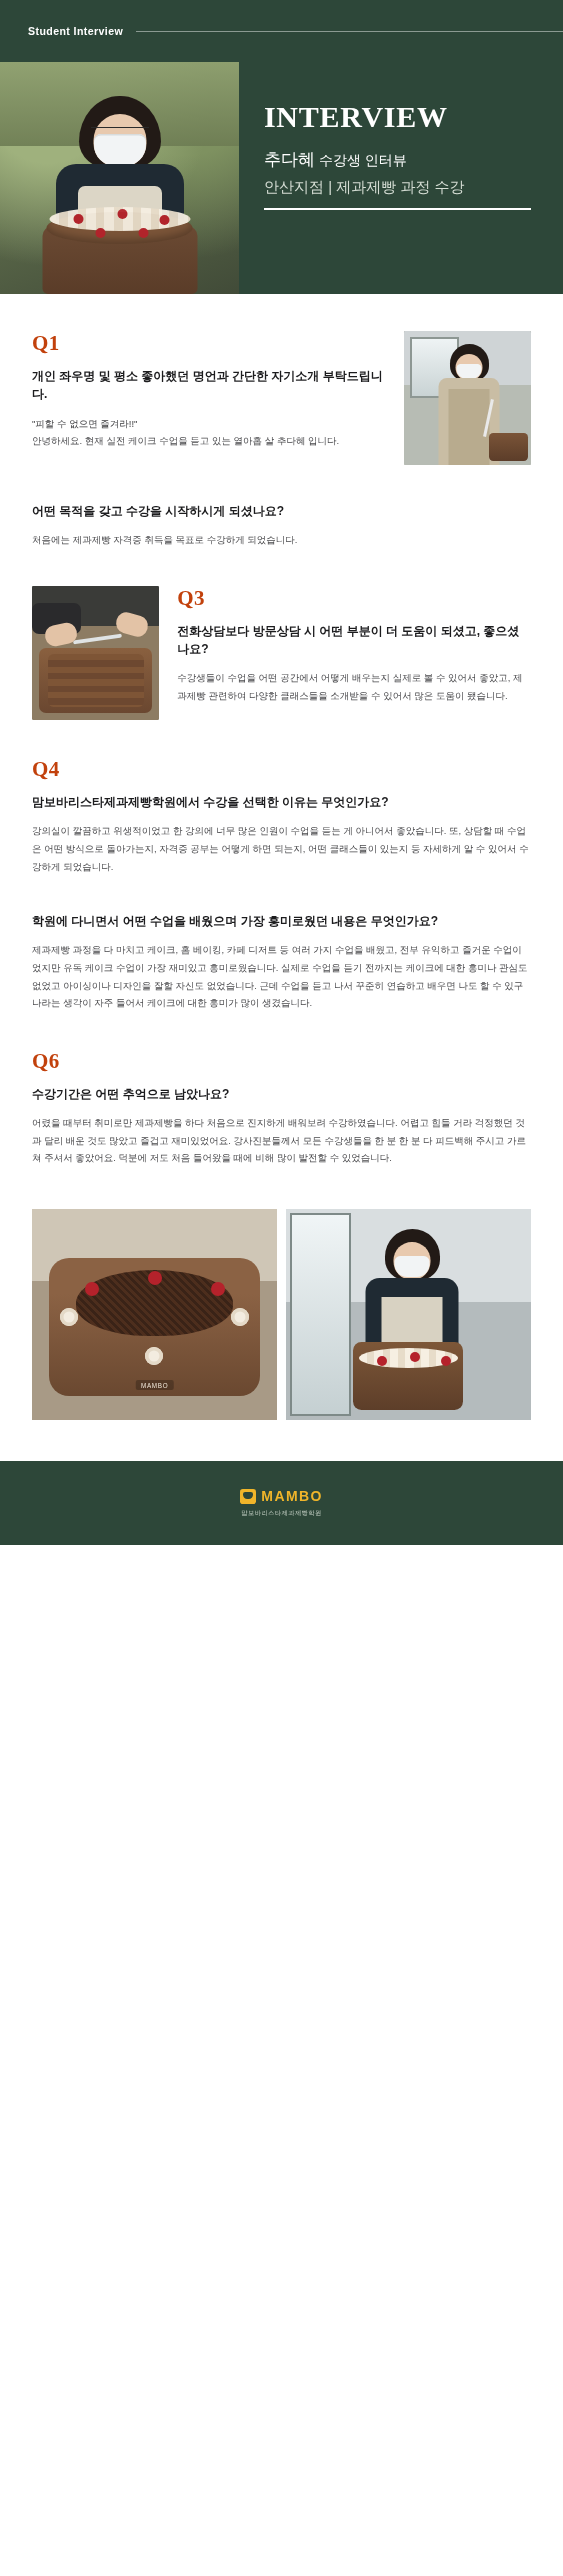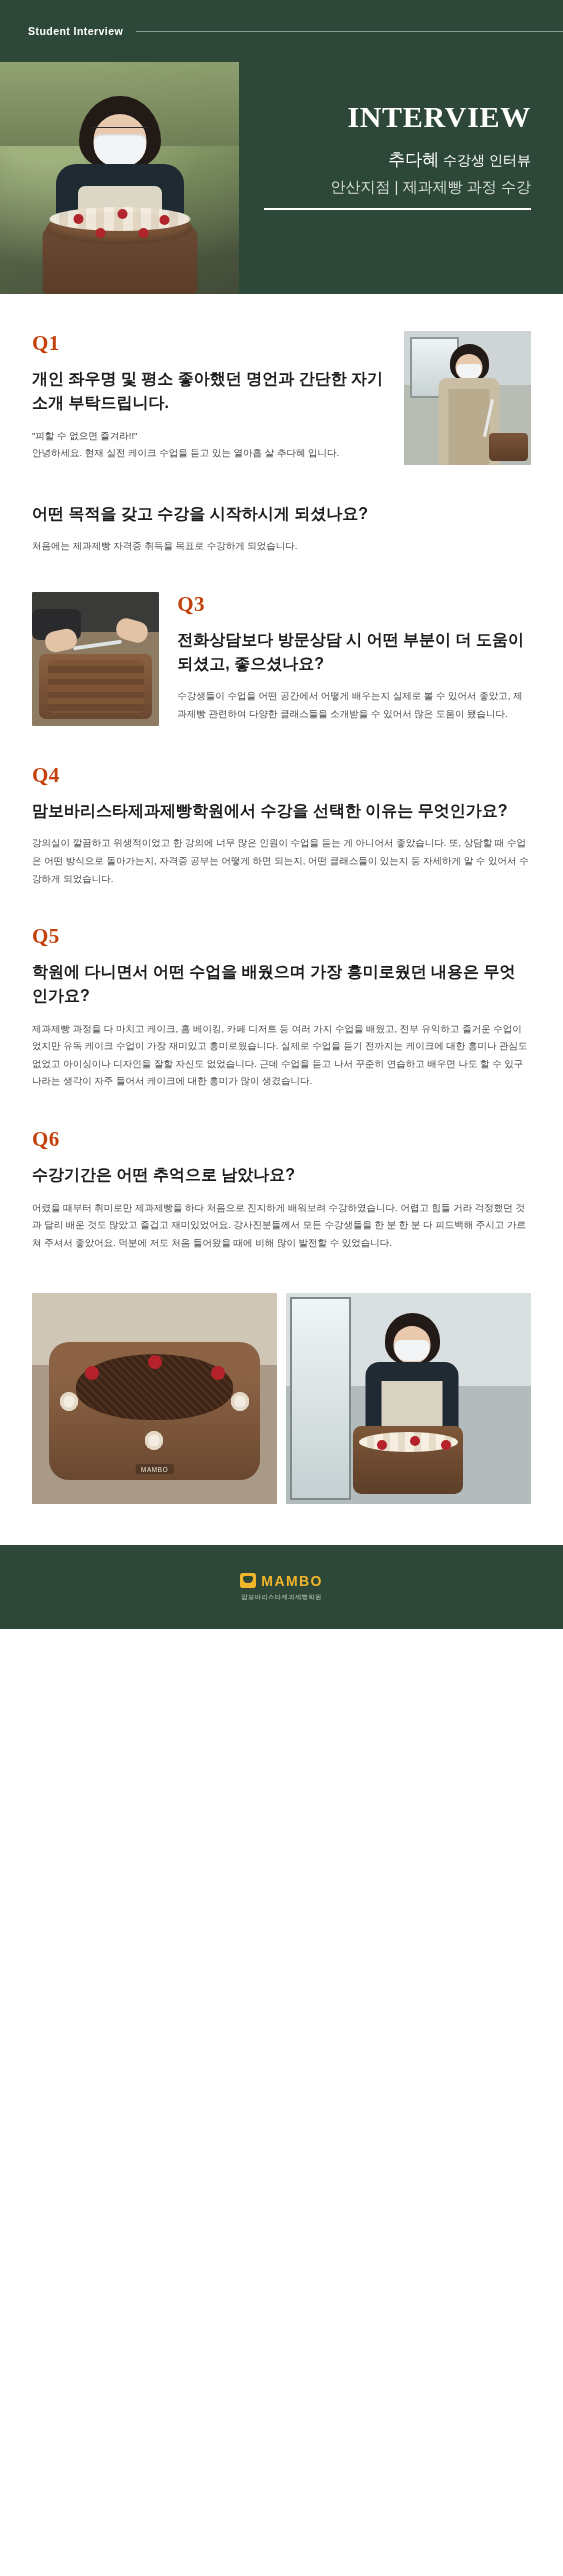--- a/index.html
+++ b/index.html
@@ -38,21 +38,20 @@
     background: rgba(255,255,255,0.45);
     margin-left: 12.7px;
     margin-right: 0;
   }
 
   
   .hero {
     display: flex;
     height: 232px;
     background: #2d4739;
-    text-align: right;
   }
   .hero-photo {
     width: 239px;
     height: 232px;
     position: relative;
     overflow: hidden;
     background: #6d7b5a;
   }
   
   .ph-bg {
@@ -184,21 +183,21 @@
   .qblock { margin-top: 37px; }
   .qnum {
     font-family: "Liberation Serif", serif;
     font-size: 21px;
     font-weight: bold;
     color: #c2410c;
     margin: 0 0 11.3px 0;
     letter-spacing: 0.4px;
   }
   .qtext {
-    font-size: 16px;
+    font-size: 12px;
     font-weight: bold;
     color: #1c1c1e;
     line-height: 1.5;
     margin: 0 0 11.3px 0;
   }
   .atext {
     font-size: 9.5px;
     color: #4a4a4d;
     line-height: 1.85;
     margin: 0;
@@ -497,21 +496,20 @@
       </div>
     </div>
 
     <div class="qblock">
       <div class="qnum">Q4</div>
       <div class="qtext">맘보바리스타제과제빵학원에서 수강을 선택한 이유는 무엇인가요?</div>
       <p class="atext">강의실이 깔끔하고 위생적이었고 한 강의에 너무 많은 인원이 수업을 듣는 게 아니어서 좋았습니다. 또, 상담할 때 수업은 어떤 방식으로 돌아가는지, 자격증 공부는 어떻게 하면 되는지, 어떤 클래스들이 있는지 등 자세하게 알 수 있어서 수강하게 되었습니다.</p>
     </div>
 
     <div class="qblock">
-      <div class="qnum">Q5</div>
       <div class="qtext">학원에 다니면서 어떤 수업을 배웠으며 가장 흥미로웠던 내용은 무엇인가요?</div>
       <p class="atext">제과제빵 과정을 다 마치고 케이크, 홈 베이킹, 카페 디저트 등 여러 가지 수업을 배웠고, 전부 유익하고 즐거운 수업이었지만 유독 케이크 수업이 가장 재미있고 흥미로웠습니다. 실제로 수업을 듣기 전까지는 케이크에 대한 흥미나 관심도 없었고 아이싱이나 디자인을 잘할 자신도 없었습니다. 근데 수업을 듣고 나서 꾸준히 연습하고 배우면 나도 할 수 있구나라는 생각이 자주 들어서 케이크에 대한 흥미가 많이 생겼습니다.</p>
     </div>
 
     <div class="qblock">
       <div class="qnum">Q6</div>
       <div class="qtext">수강기간은 어떤 추억으로 남았나요?</div>
       <p class="atext">어렸을 때부터 취미로만 제과제빵을 하다 처음으로 진지하게 배워보려 수강하였습니다. 어렵고 힘들 거라 걱정했던 것과 달리 배운 것도 많았고 즐겁고 재미있었어요. 강사진분들께서 모든 수강생들을 한 분 한 분 다 피드백해 주시고 가르쳐 주셔서 좋았어요. 덕분에 저도 처음 들어왔을 때에 비해 많이 발전할 수 있었습니다.</p>
     </div>
 

